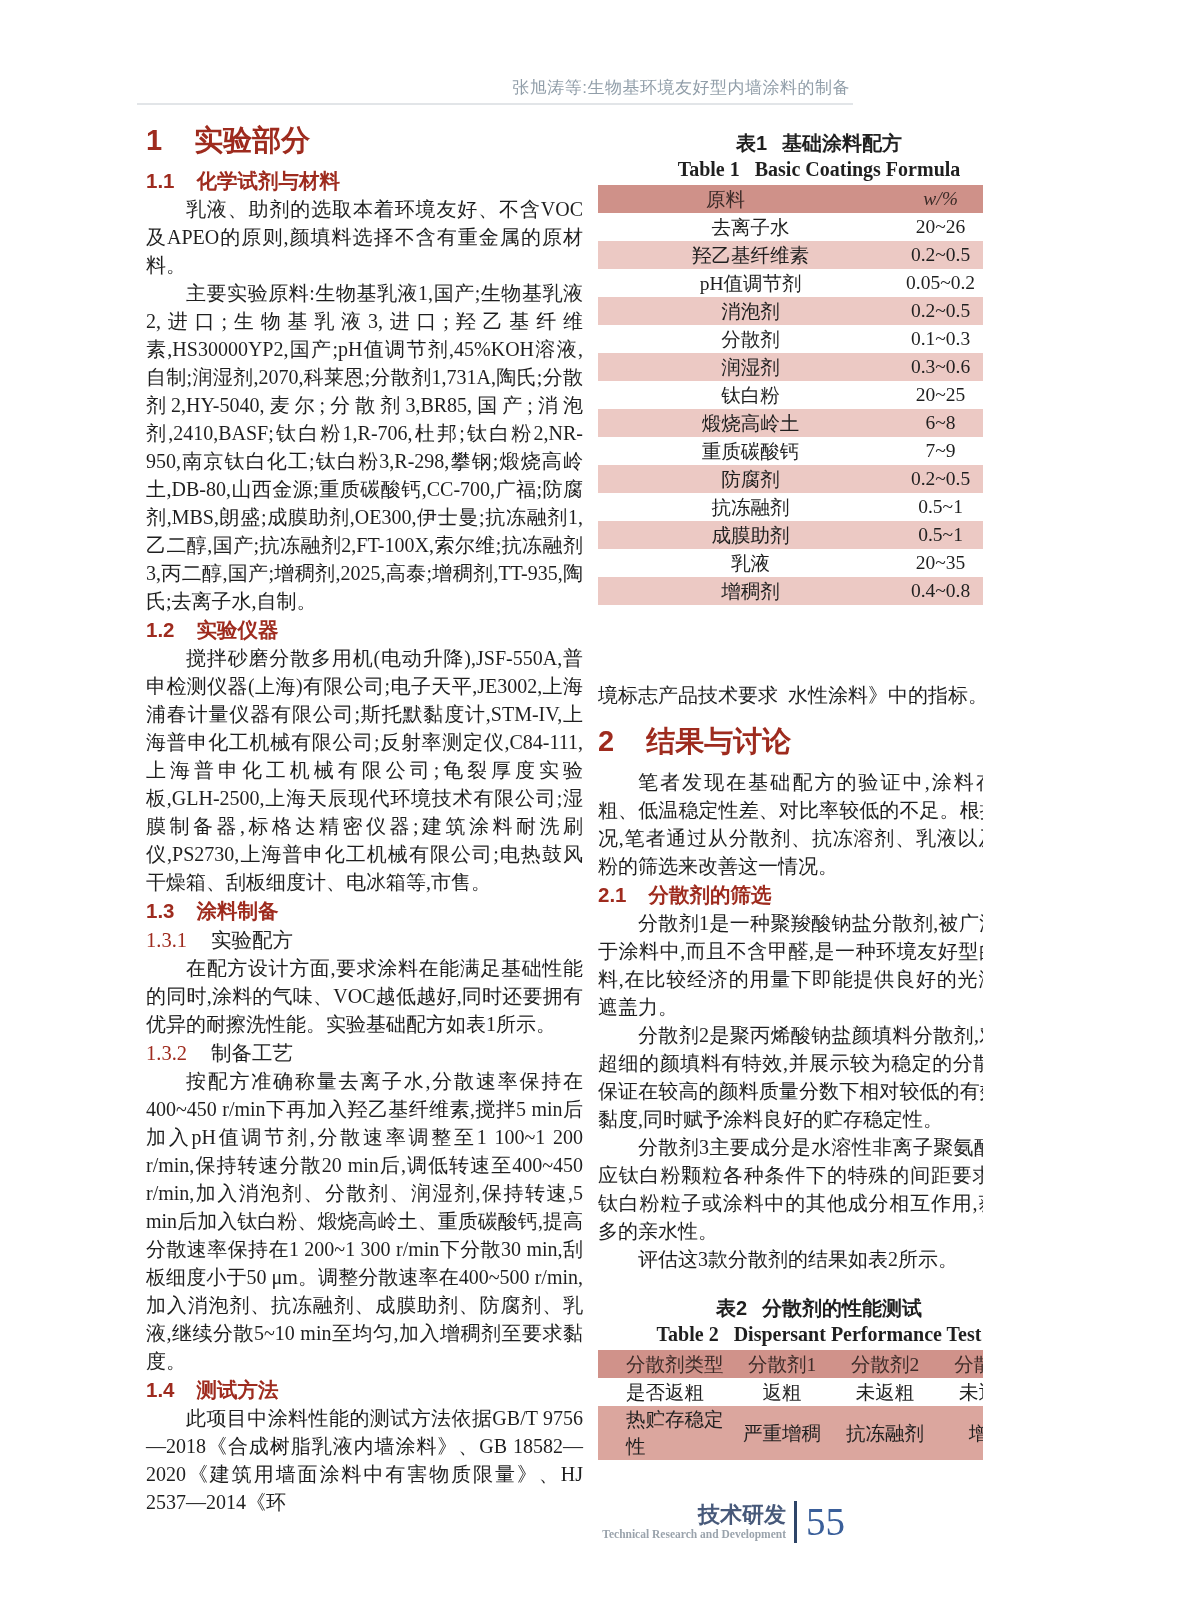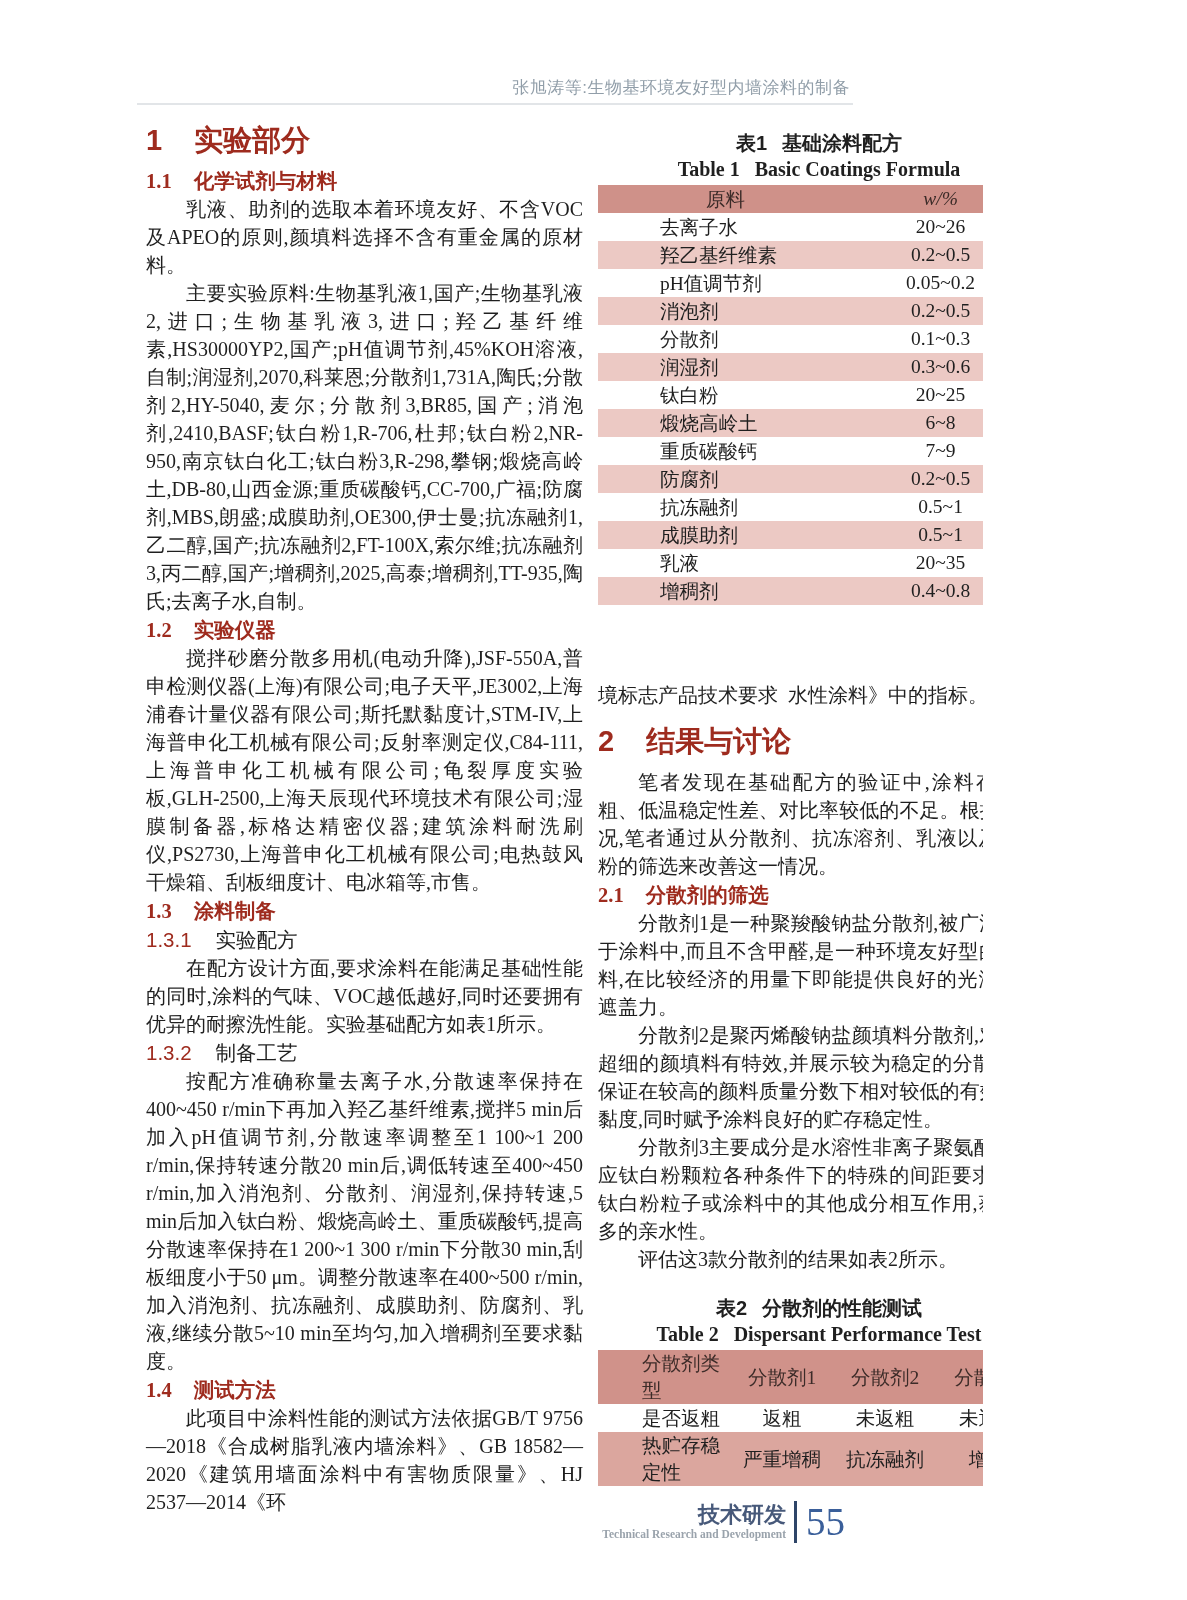--- a/index.html
+++ b/index.html
@@ -22,28 +22,28 @@
   .col-right { left:598px; width:442px; }
 
   
   h1.sec {
     font-family:"Liberation Sans","DejaVu Sans",sans-serif;
     color:#9e2b1e; font-size:29px; line-height:32px; font-weight:bold;
     margin:16px 0 11px;
   }
   h1.sec .num { margin-right:32px; }
   h2.sub {
-    font-family:Liberation Serif, serif;
+    font-family:Liberation Sans, sans-serif;
     color:#9e2b1e; font-size:20.5px; line-height:28px; font-weight:bold;
     margin:1px 0 0;
   }
   h2.sub .num { margin-right:22px; }
   h3.sub3 { font-size:20.5px; line-height:28px; font-weight:400; margin:1px 0 0; }
   h3.sub3 .num {
-    font-family:Liberation Sans, sans-serif;
+    font-family:Liberation Serif, serif;
     color:#9e2b1e; margin-right:24px;
   }
   h3.sub3 .ttl { color:#1f1f1f; }
 
   
   p.body {
     font-size:20px; line-height:28px; margin:0;
     text-align:justify;
   }
   p.indent { text-indent:2em; }
@@ -59,29 +59,29 @@
   table.dtable {
     border-collapse:collapse; width:100%; table-layout:fixed;
     font-size:19.5px; margin-top:3px;
   }
   table.dtable th, table.dtable td {
     height:28px; padding:0; font-weight:400; vertical-align:middle;
   }
   
   .t1 thead th { background:#cf9189; color:#3c2b28; }
   .t1 tbody tr:nth-child(even) td { background:#ecc9c4; }
-  .t1 .c1 { text-align:left; padding-left:62px; }
+  .t1 .c1 { text-align:center; padding-left:62px; }
   .t1 thead .c1 { text-align:center; padding-left:12px; }
   .t1 .c2 { text-align:center; }
   .t1 thead .c2 { font-style:italic; }
   
   .t2 thead th { background:#d0928a; color:#3c2b28; }
   .t2 tbody tr:nth-child(2) td { background:#dba69e; }
   .t2 th, .t2 td { text-align:center; }
-  .t2 th:first-child, .t2 td:first-child { text-align:left; padding-left:44px; }
+  .t2 th:first-child, .t2 td:first-child { text-align:left; padding-left:28px; }
 
   
   .footer { position:absolute; right:138px; bottom:56px; display:flex; align-items:center; }
   .f-text { text-align:right; }
   .f-zh {
     font-family:"Liberation Sans","DejaVu Sans",sans-serif;
     font-weight:bold; font-size:22px; line-height:24px; color:#47597a;
   }
   .f-en {
     font-family:"Liberation Serif","DejaVu Serif",serif;

